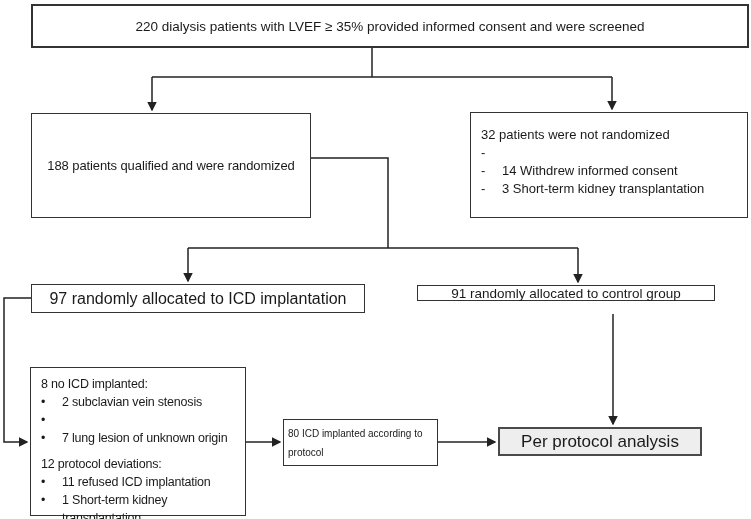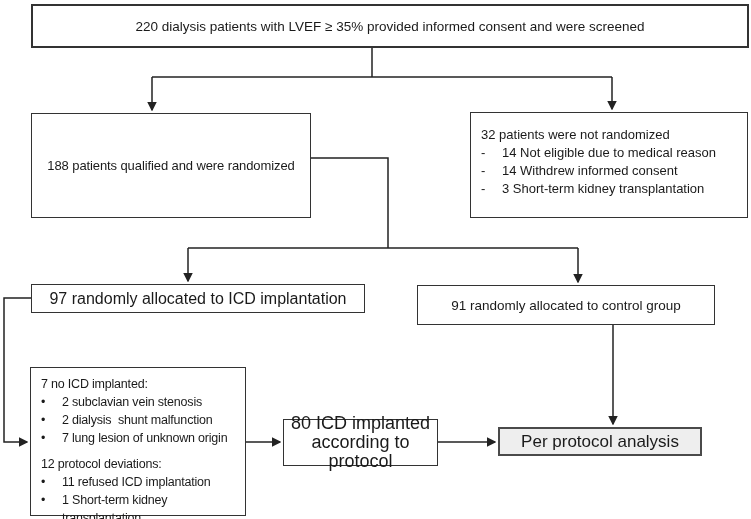--- a/index.html
+++ b/index.html
@@ -36,21 +36,20 @@
     position: absolute;
     background: #ffffff;
     border: 1.5px solid var(--border);
     font-size: 13px;
     line-height: 17px;
   }
   .box.center {
     display: flex;
     align-items: center;
     justify-content: center;
-    text-align: center;
   }
   .box-screened {
     left: 31px; top: 4px; width: 718px; height: 44px;
     border-width: 2px;
     font-size: 13.5px;
   }
   .box-qualified {
     left: 31px; top: 113px; width: 280px; height: 105px;
     padding: 0 2px;
     letter-spacing: -0.1px;
@@ -58,33 +57,33 @@
   .box-not-randomized {
     left: 470px; top: 112px; width: 278px; height: 106px;
     padding: 13px 4px 0 10px;
     line-height: 18px;
   }
   .box-icd-allocated {
     left: 31px; top: 284px; width: 334px; height: 29px;
     font-size: 16px;
   }
   .box-control-allocated {
-    left: 417px; top: 285px; width: 298px; height: 40px;
+    left: 417px; top: 285px; width: 298px; height: 16px;
     font-size: 13.5px;
   }
   .box-deviations {
     left: 30px; top: 367px; width: 216px; height: 149px;
     padding: 7px 3px 0 10px;
     font-size: 12.5px;
     letter-spacing: -0.2px;
     line-height: 18px;
   }
   .box-implanted {
     left: 283px; top: 419px; width: 155px; height: 47px;
-    font-size: 18px;
+    font-size: 10px;
     line-height: 19px;
     padding: 7px 4px;
   }
   .box-per-protocol {
     left: 498px; top: 427px; width: 204px; height: 29px;
     background: var(--shaded);
     border: 2px solid #4a4a4a;
     font-size: 17px;
   }
   .li {
@@ -137,49 +136,47 @@
   </div>
 
   <div class="box box-qualified center">
     <span>188 patients qualified and were randomized</span>
   </div>
 
   <div class="box box-not-randomized">
     <div class="list-title">32 patients were not randomized</div>
     <div class="li">
       <span class="bullet">-</span>
-      <span class="li-text">14 Not eligible due to medical reason</span>
     </div>
     <div class="li">
       <span class="bullet">-</span>
       <span class="li-text">14 Withdrew informed consent</span>
     </div>
     <div class="li">
       <span class="bullet">-</span>
       <span class="li-text">3 Short-term kidney transplantation</span>
     </div>
   </div>
 
   <div class="box box-icd-allocated center">
     <span>97 randomly allocated to ICD implantation</span>
   </div>
 
   <div class="box box-control-allocated center">
     <span>91 randomly allocated to control group</span>
   </div>
 
   <div class="box box-deviations">
-    <div class="list-title">7 no ICD implanted:</div>
+    <div class="list-title">8 no ICD implanted:</div>
     <div class="li">
       <span class="bullet">•</span>
       <span class="li-text">2 subclavian vein stenosis</span>
     </div>
     <div class="li">
       <span class="bullet">•</span>
-      <span class="li-text">2 dialysis  shunt malfunction</span>
     </div>
     <div class="li">
       <span class="bullet">•</span>
       <span class="li-text">7 lung lesion of unknown origin</span>
     </div>
     <div class="list-title section-gap">12 protocol deviations:</div>
     <div class="li">
       <span class="bullet">•</span>
       <span class="li-text">11 refused ICD implantation</span>
     </div>

